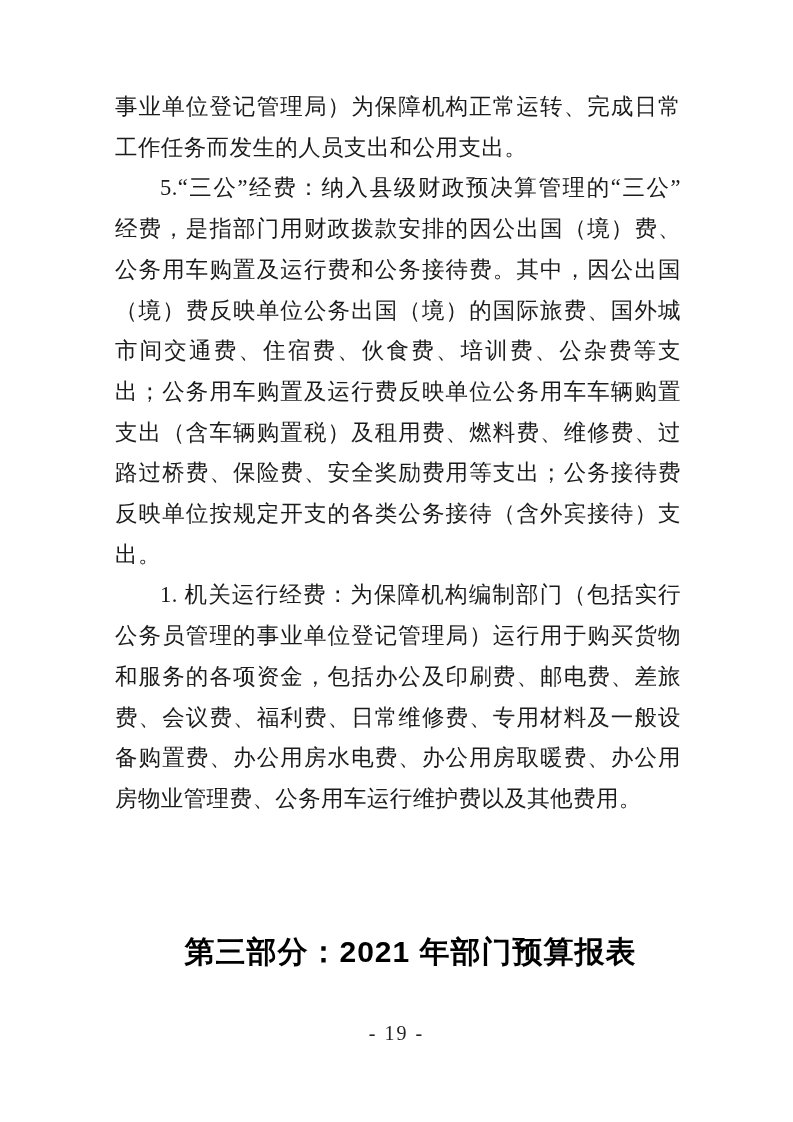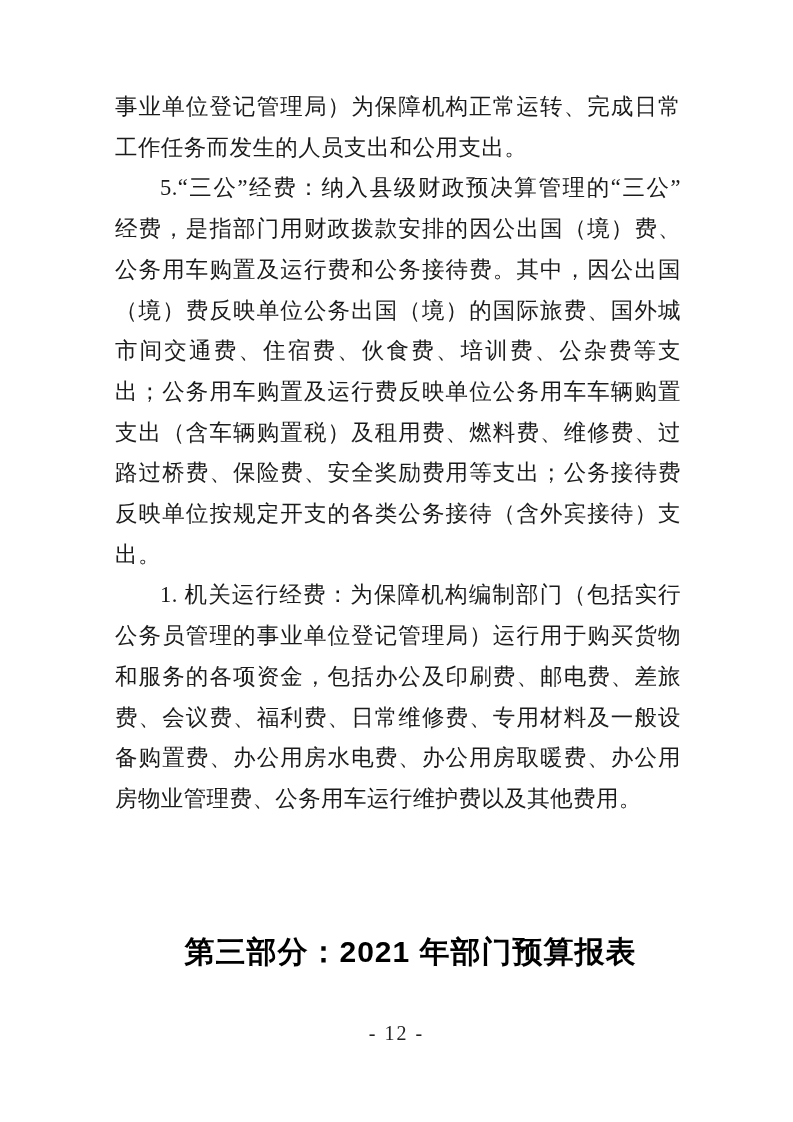--- a/index.html
+++ b/index.html
@@ -70,16 +70,16 @@
 
   <main class="content">
     <p>事业单位登记管理局）为保障机构正常运转、完成日常工作任务而发生的人员支出和公用支出。</p>
     <p class="indent">5.“三公”经费：纳入县级财政预决算管理的“三公” 经费，是指部门用财政拨款安排的因公出国（境）费、公务用车购置及运行费和公务接待费。其中，因公出国（境）费反映单位公务出国（境）的国际旅费、国外城市间交通费、住宿费、伙食费、培训费、公杂费等支出；公务用车购置及运行费反映单位公务用车车辆购置支出（含车辆购置税）及租用费、燃料费、维修费、过路过桥费、保险费、安全奖励费用等支出；公务接待费反映单位按规定开支的各类公务接待（含外宾接待）支出。</p>
     <p class="indent">1. 机关运行经费：为保障机构编制部门（包括实行公务员管理的事业单位登记管理局）运行用于购买货物和服务的各项资金，包括办公及印刷费、邮电费、差旅费、会议费、福利费、日常维修费、专用材料及一般设备购置费、办公用房水电费、办公用房取暖费、办公用房物业管理费、公务用车运行维护费以及其他费用。</p>
   </main>
 
   <h1 class="section-heading">第三部分：2021 年部门预算报表</h1>
 
   <footer class="page-footer">
-    <span class="page-number">- 12 -</span>
+    <span class="page-number">- 19 -</span>
   </footer>
 
 </div>
 
 </body></html>

